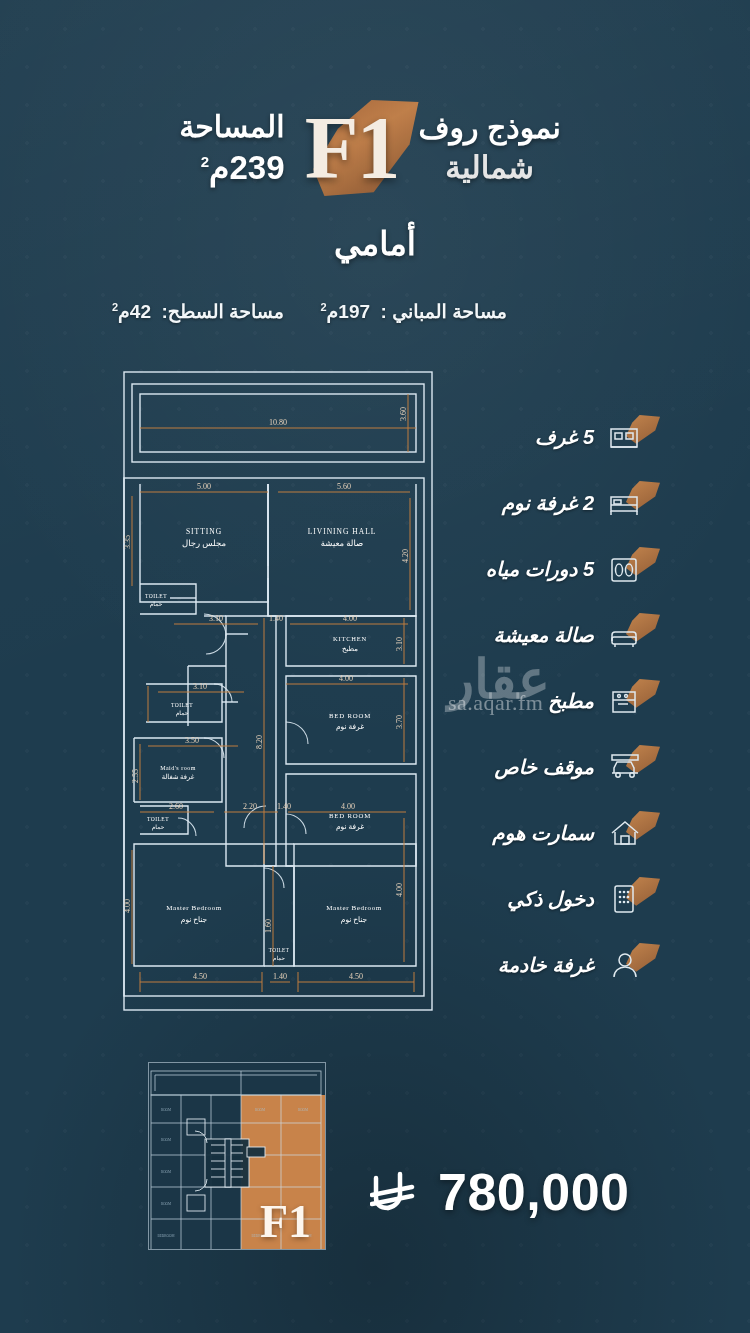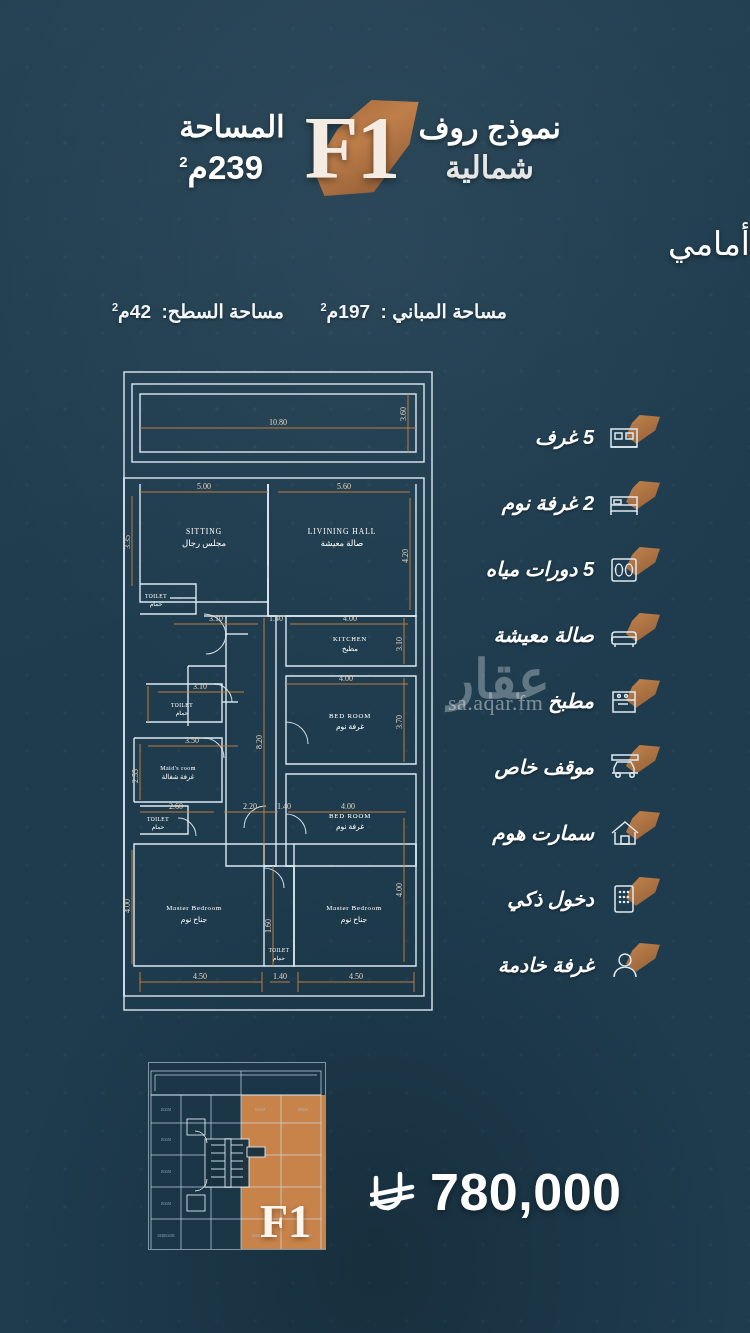--- a/index.html
+++ b/index.html
@@ -57,32 +57,32 @@
   }
   .f1-logo .f1-text{
     position:relative; z-index:2;
     font-family:"Liberation Serif", serif;
     font-size:88px; font-weight:bold; color:#f4ece2;
     letter-spacing:-2px;
     text-shadow:0 3px 7px rgba(0,0,0,.45);
     line-height:1;
   }
   .hdr-left{
-    text-align:left; line-height:1.0;
+    text-align:right; line-height:1.0;
     font-weight:bold; color:#fff;
     text-shadow:0 2px 4px rgba(0,0,0,.4);
     margin-left:6px;
   }
   .hdr-left .l1{ font-size:30px; display:block; }
   .hdr-left .l2{ font-size:33px; display:block; margin-top:9px; }
   .hdr-left .sup{ font-size:15px; vertical-align:super; }
 
   .front-label{
     position:absolute; top:224px; left:0; width:750px;
-    text-align:right; font-size:33px; font-weight:normal; color:#fff;
+    text-align:center; font-size:33px; font-weight:bold; color:#fff;
     letter-spacing:1px; text-shadow:0 2px 5px rgba(0,0,0,.45);
   }
 
   .areas-line{
     position:absolute; top:300px; left:0; width:619px;
     text-align:center; font-size:19px; font-weight:bold; color:#f2f6f8;
     letter-spacing:.2px; text-shadow:0 1px 3px rgba(0,0,0,.45);
     direction:rtl;
   }
   .areas-line .gap{ display:inline-block; width:26px; }
@@ -145,21 +145,21 @@
   #keyplan .kp-label{
     position:absolute; right:14px; bottom:4px;
     font-family:"Liberation Serif", serif;
     font-size:46px; font-weight:bold; color:#fdf6ee;
     line-height:1; text-shadow:0 2px 5px rgba(0,0,0,.35);
   }
 
   
   #price{
     position:absolute; left:370px; top:1166px;
-    display:flex; align-items:center; gap:14px; direction:ltr;
+    display:flex; align-items:center; gap:22px; direction:ltr;
   }
   #price .riyal{ width:46px; height:48px; }
   #price .amount{
     font-size:52px; font-weight:bold; color:#ffffff;
     letter-spacing:.5px; text-shadow:0 2px 6px rgba(0,0,0,.45);
     line-height:1;
   }
 </style>
 </head>
 <body>

